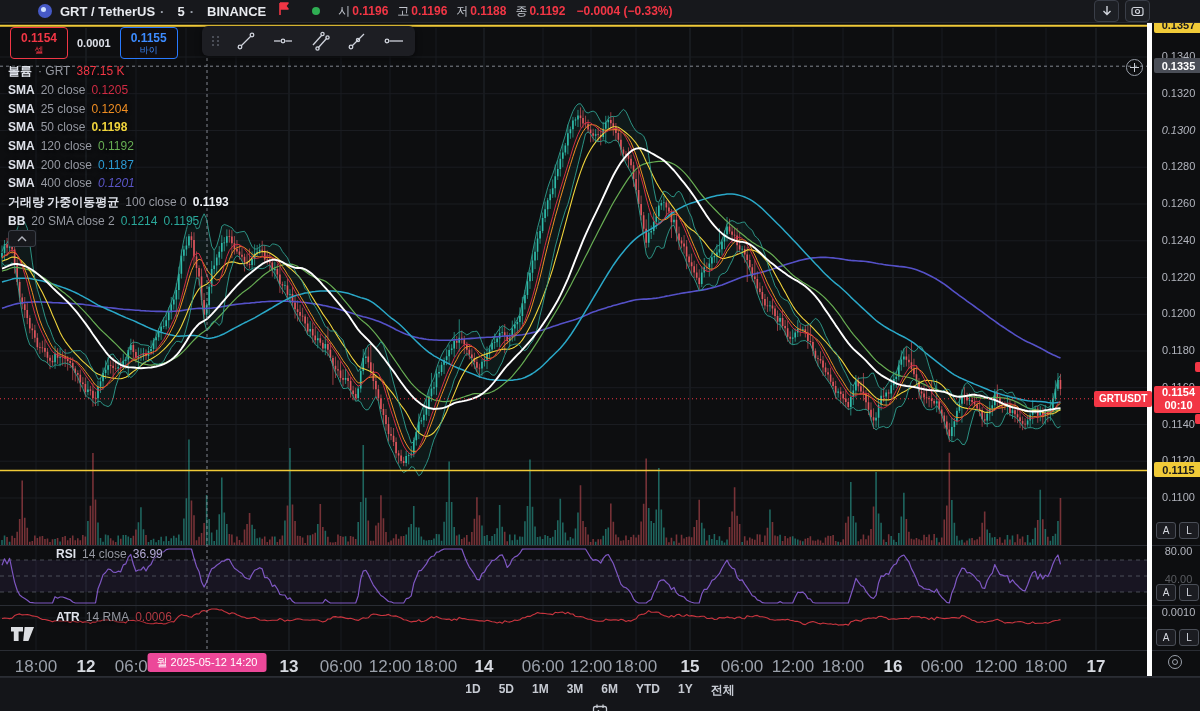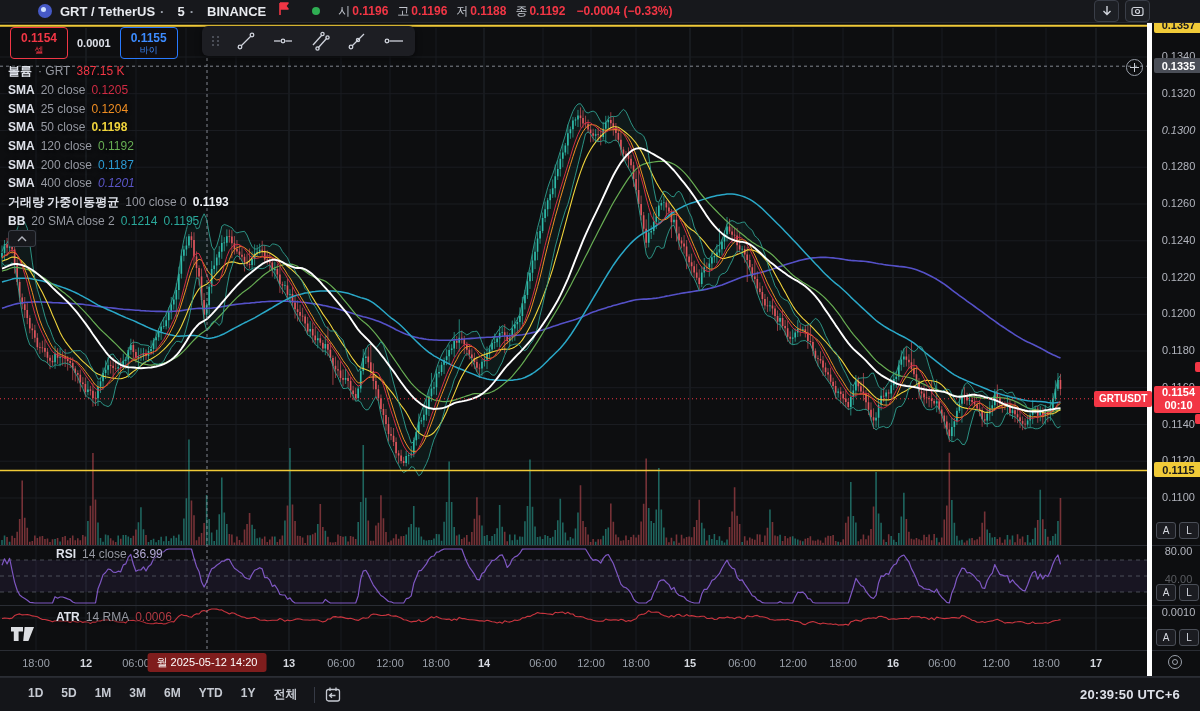--- a/index.html
+++ b/index.html
@@ -64,27 +64,27 @@
   #plus-circle{position:absolute;left:1126px;top:59px;width:15px;height:15px;border:1px solid #9aa0aa;
                border-radius:50%;z-index:6;}
   #plus-circle::before,#plus-circle::after{content:'';position:absolute;background:#c9cdd5;}
   #plus-circle::before{left:7px;top:3px;width:1px;height:9px;}
   #plus-circle::after{left:3px;top:7px;width:9px;height:1px;}
   #symbol-tag{position:absolute;left:1094px;height:16px;background:#f23645;color:#fff;font-size:10px;
               font-weight:bold;display:flex;align-items:center;padding:0 5px;border-radius:2px;z-index:6;}
   .edge-tab{position:absolute;right:0;width:5px;height:10px;background:#f23645;border-radius:2px 0 0 2px;z-index:7;}
   
   #taxis{position:absolute;left:0;top:650px;width:1147px;height:26px;z-index:5;}
-  .tlabel{position:absolute;top:7px;transform:translateX(-50%);font-size:11px;color:#9aa0aa;white-space:nowrap;}
+  .tlabel{position:absolute;top:7px;transform:translateX(-50%);font-size:17px;color:#9aa0aa;white-space:nowrap;}
   .tlabel.day{color:#d6d9e0;font-weight:bold;}
-  #date-chip{position:absolute;left:207px;top:3px;transform:translateX(-50%);background:#7f1d1d;color:#fff;
+  #date-chip{position:absolute;left:207px;top:3px;transform:translateX(-50%);background:#ec4899;color:#fff;
              font-size:11px;padding:2px 9px;border-radius:3px;white-space:nowrap;z-index:7;}
   
   #bottombar{position:absolute;left:0;top:677px;width:1200px;height:34px;background:#141519;
-             border-top:1px solid #26282e;display:flex;align-items:center;padding:0 20px;box-sizing:border-box;z-index:10;}
+             border-top:1px solid #26282e;display:flex;align-items:center;padding:0 4px;box-sizing:border-box;z-index:10;flex-direction:column;}
   #ranges{display:flex;gap:2px;}
   .range-btn{padding:4px 8px;color:#c6cad2;font-size:12px;font-weight:bold;border-radius:4px;}
   .vdiv{width:1px;height:16px;background:#363a45;margin:0 9px;}
   #clock{margin-left:auto;color:#dfe2ea;font-size:13px;font-weight:bold;letter-spacing:.2px;}
   #tv-logo{position:absolute;left:10px;top:624px;z-index:5;opacity:.9;}
 </style>
 </head>
 <body>
 
 <div id="app">

